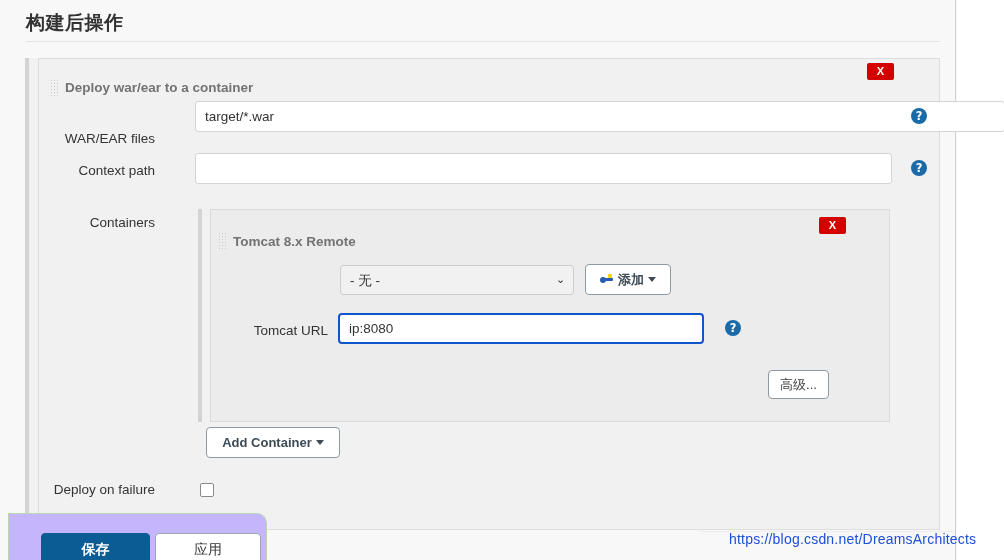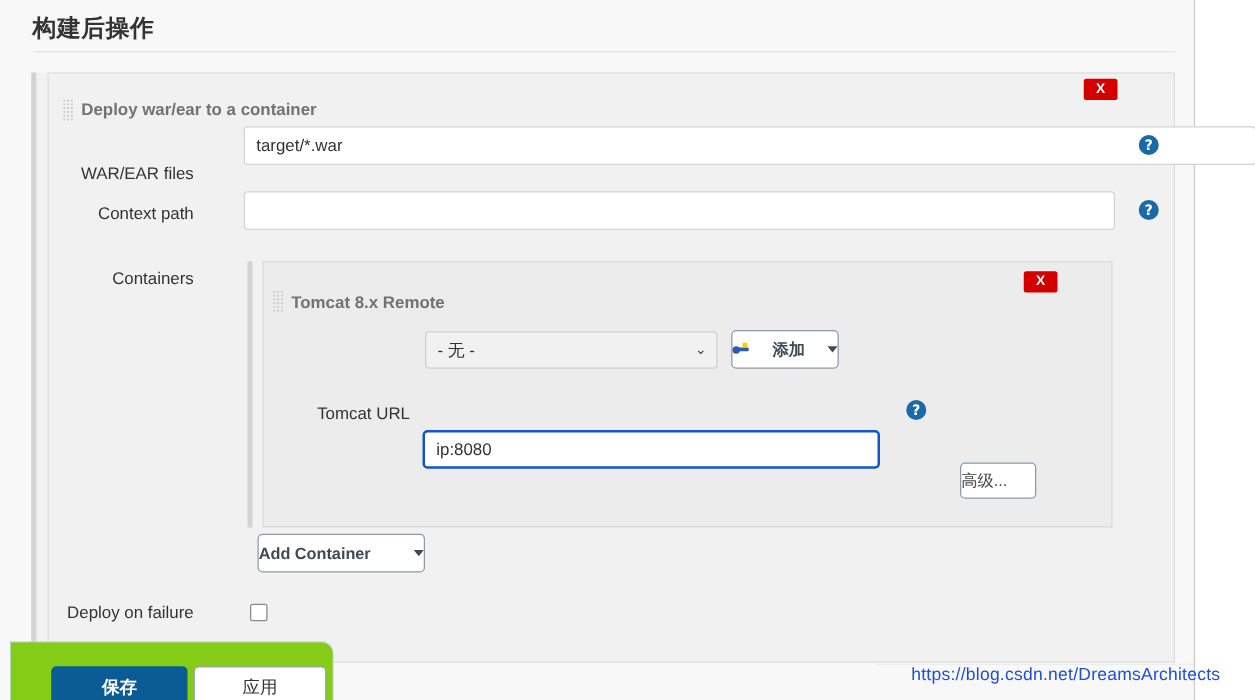--- a/index.html
+++ b/index.html
@@ -114,21 +114,20 @@
     border-radius: 3px;
     font-size: 13.5px;
     color: #333333;
     padding: 0 9px;
     outline: none;
     font-family: inherit;
   }
   .text-input.focused {
     border: 2px solid #1155cc;
     border-radius: 4px;
-    margin-top: 31px;
   }
 
   
   .help-icon {
     position: absolute;
     width: 16px; height: 16px;
     border-radius: 50%;
     background: #1a6aa8;
     color: #ffffff;
     font-size: 11.5px;
@@ -187,21 +186,21 @@
     border: 1px solid #8d9aa5;
     border-radius: 4px;
     font-size: 13px;
     font-weight: bold;
     color: #3d4b57;
     cursor: pointer;
     font-family: inherit;
     white-space: nowrap;
     display: flex;
     align-items: center;
-    justify-content: space-between;
+    justify-content: center;
     gap: 4px;
   }
   .btn.plain { font-weight: normal; color: #444; }
 
   .key-icon { display:inline-block; width:14px; height:11px; position:relative; }
   .key-icon .kshaft {
     position:absolute; left:3px; top:4px; width:10px; height:3px;
     background:#2a5db0; border-radius:1px;
   }
   .key-icon .khead {
@@ -228,21 +227,21 @@
     background: #ffffff;
     border: 1px solid #8a8a8a;
     border-radius: 2px;
     cursor: pointer;
   }
 
   
   .save-bar {
     position: absolute; left: 8px; top: 513px;
     width: 259px; height: 47px;
-    background: #84cc16;
+    background: #c4b5fd;
     border: 1px solid #b9d6b9;
     border-bottom: none;
     border-top-right-radius: 10px;
     box-sizing: border-box;
   }
   .btn-primary {
     position: absolute;
     box-sizing: border-box;
     background: #0b5c94;
     border: 1px solid #0b5c94;

